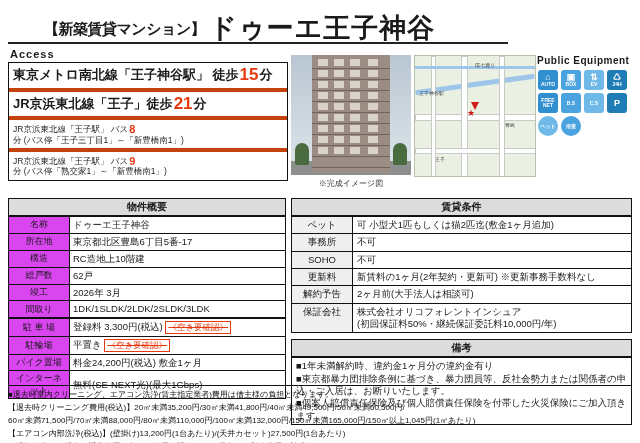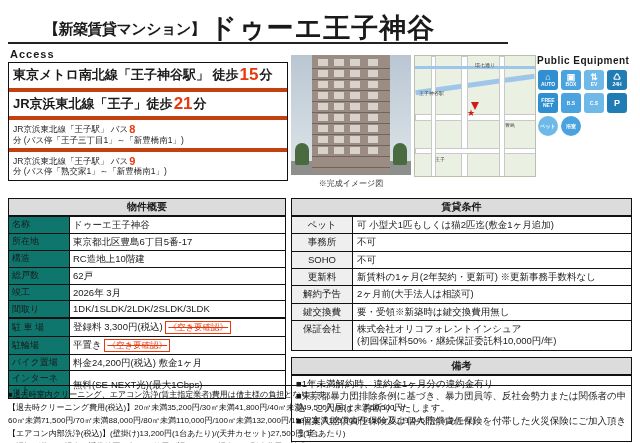--- a/index.html
+++ b/index.html
@@ -85,21 +85,21 @@
   
   .sec-h{
     font-size:10px;font-weight:bold;text-align:center;
     background:#dcdcdc;border:1px solid #111;padding:1px 0;
   }
 
   
   .left-col{position:absolute;left:8px;top:198px;width:278px;}
   .tbl{width:100%;border-collapse:collapse;table-layout:fixed;}
   .tbl td{border:1px solid #111;font-size:9.5px;padding:2px 3px;vertical-align:middle;line-height:1.25;}
-  .tbl td.k{background:#0f766e;width:54px;text-align:left;font-size:9px;}
+  .tbl td.k{background:#d946ef;width:54px;text-align:center;font-size:9px;}
   .strike-box{
     display:inline-block;border:1px solid #e8380d;color:#e8380d;
     font-size:8.5px;padding:0 2px;text-decoration:line-through;
   }
 
   
   .right-col{position:absolute;left:291px;top:198px;width:341px;}
   .r-tbl{width:100%;border-collapse:collapse;table-layout:fixed;}
   .r-tbl td{border:1px solid #111;font-size:9.5px;padding:2px 4px;vertical-align:top;line-height:1.3;}
   .r-tbl td.k{background:#efefef;width:52px;text-align:center;}
@@ -342,24 +342,20 @@
           </tr>
       <tr>
             <td class="k">更新料</td>
             <td>新賃料の1ヶ月(2年契約・更新可) ※更新事務手数料なし</td>
           </tr>
       <tr>
             <td class="k">解約予告</td>
             <td>2ヶ月前(大手法人は相談可)</td>
           </tr>
       <tr>
-            <td class="k">鍵交換費</td>
-            <td>要・受領※新築時は鍵交換費用無し</td>
-          </tr>
-      <tr>
             <td class="k">保証会社</td>
             <td style="white-space:pre-line">株式会社オリコフォレントインシュア
 (初回保証料50%・継続保証委託料10,000円/年)</td>
           </tr>
     </tbody>
       </table>
 
     <div class="sec-h" style="margin-top:6px">備考</div>
     <table class="r-tbl">
       <tbody>

